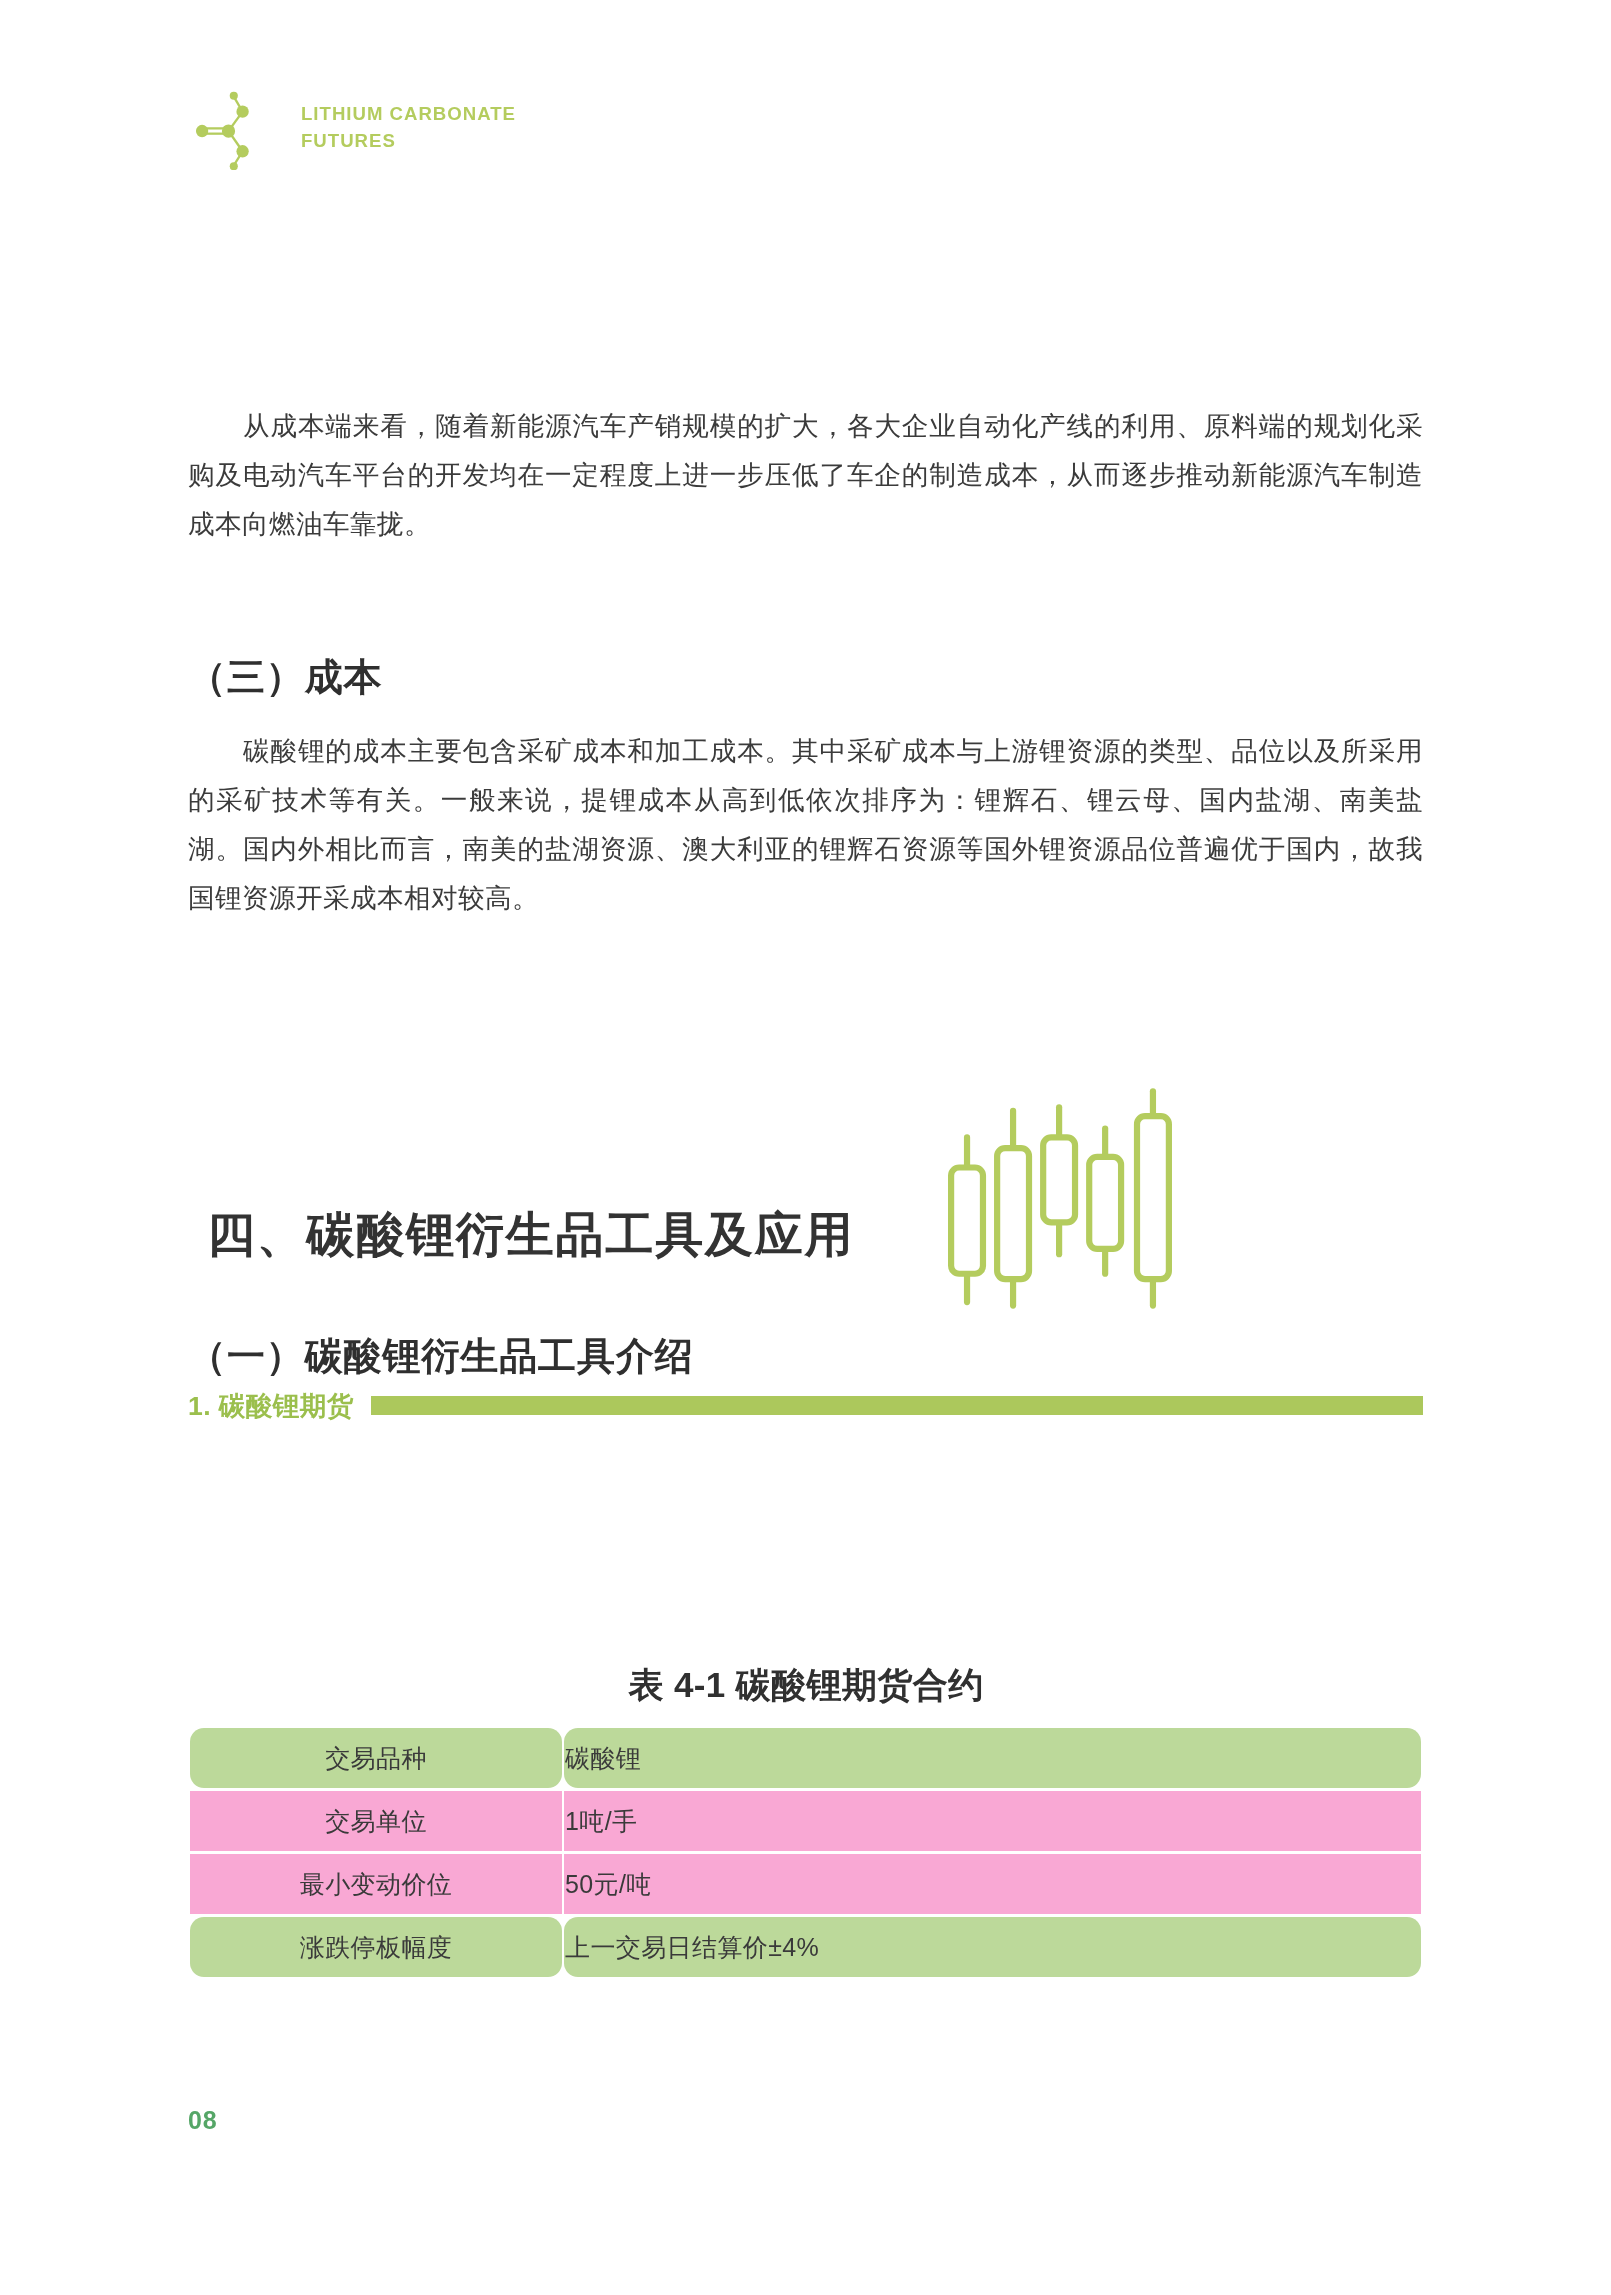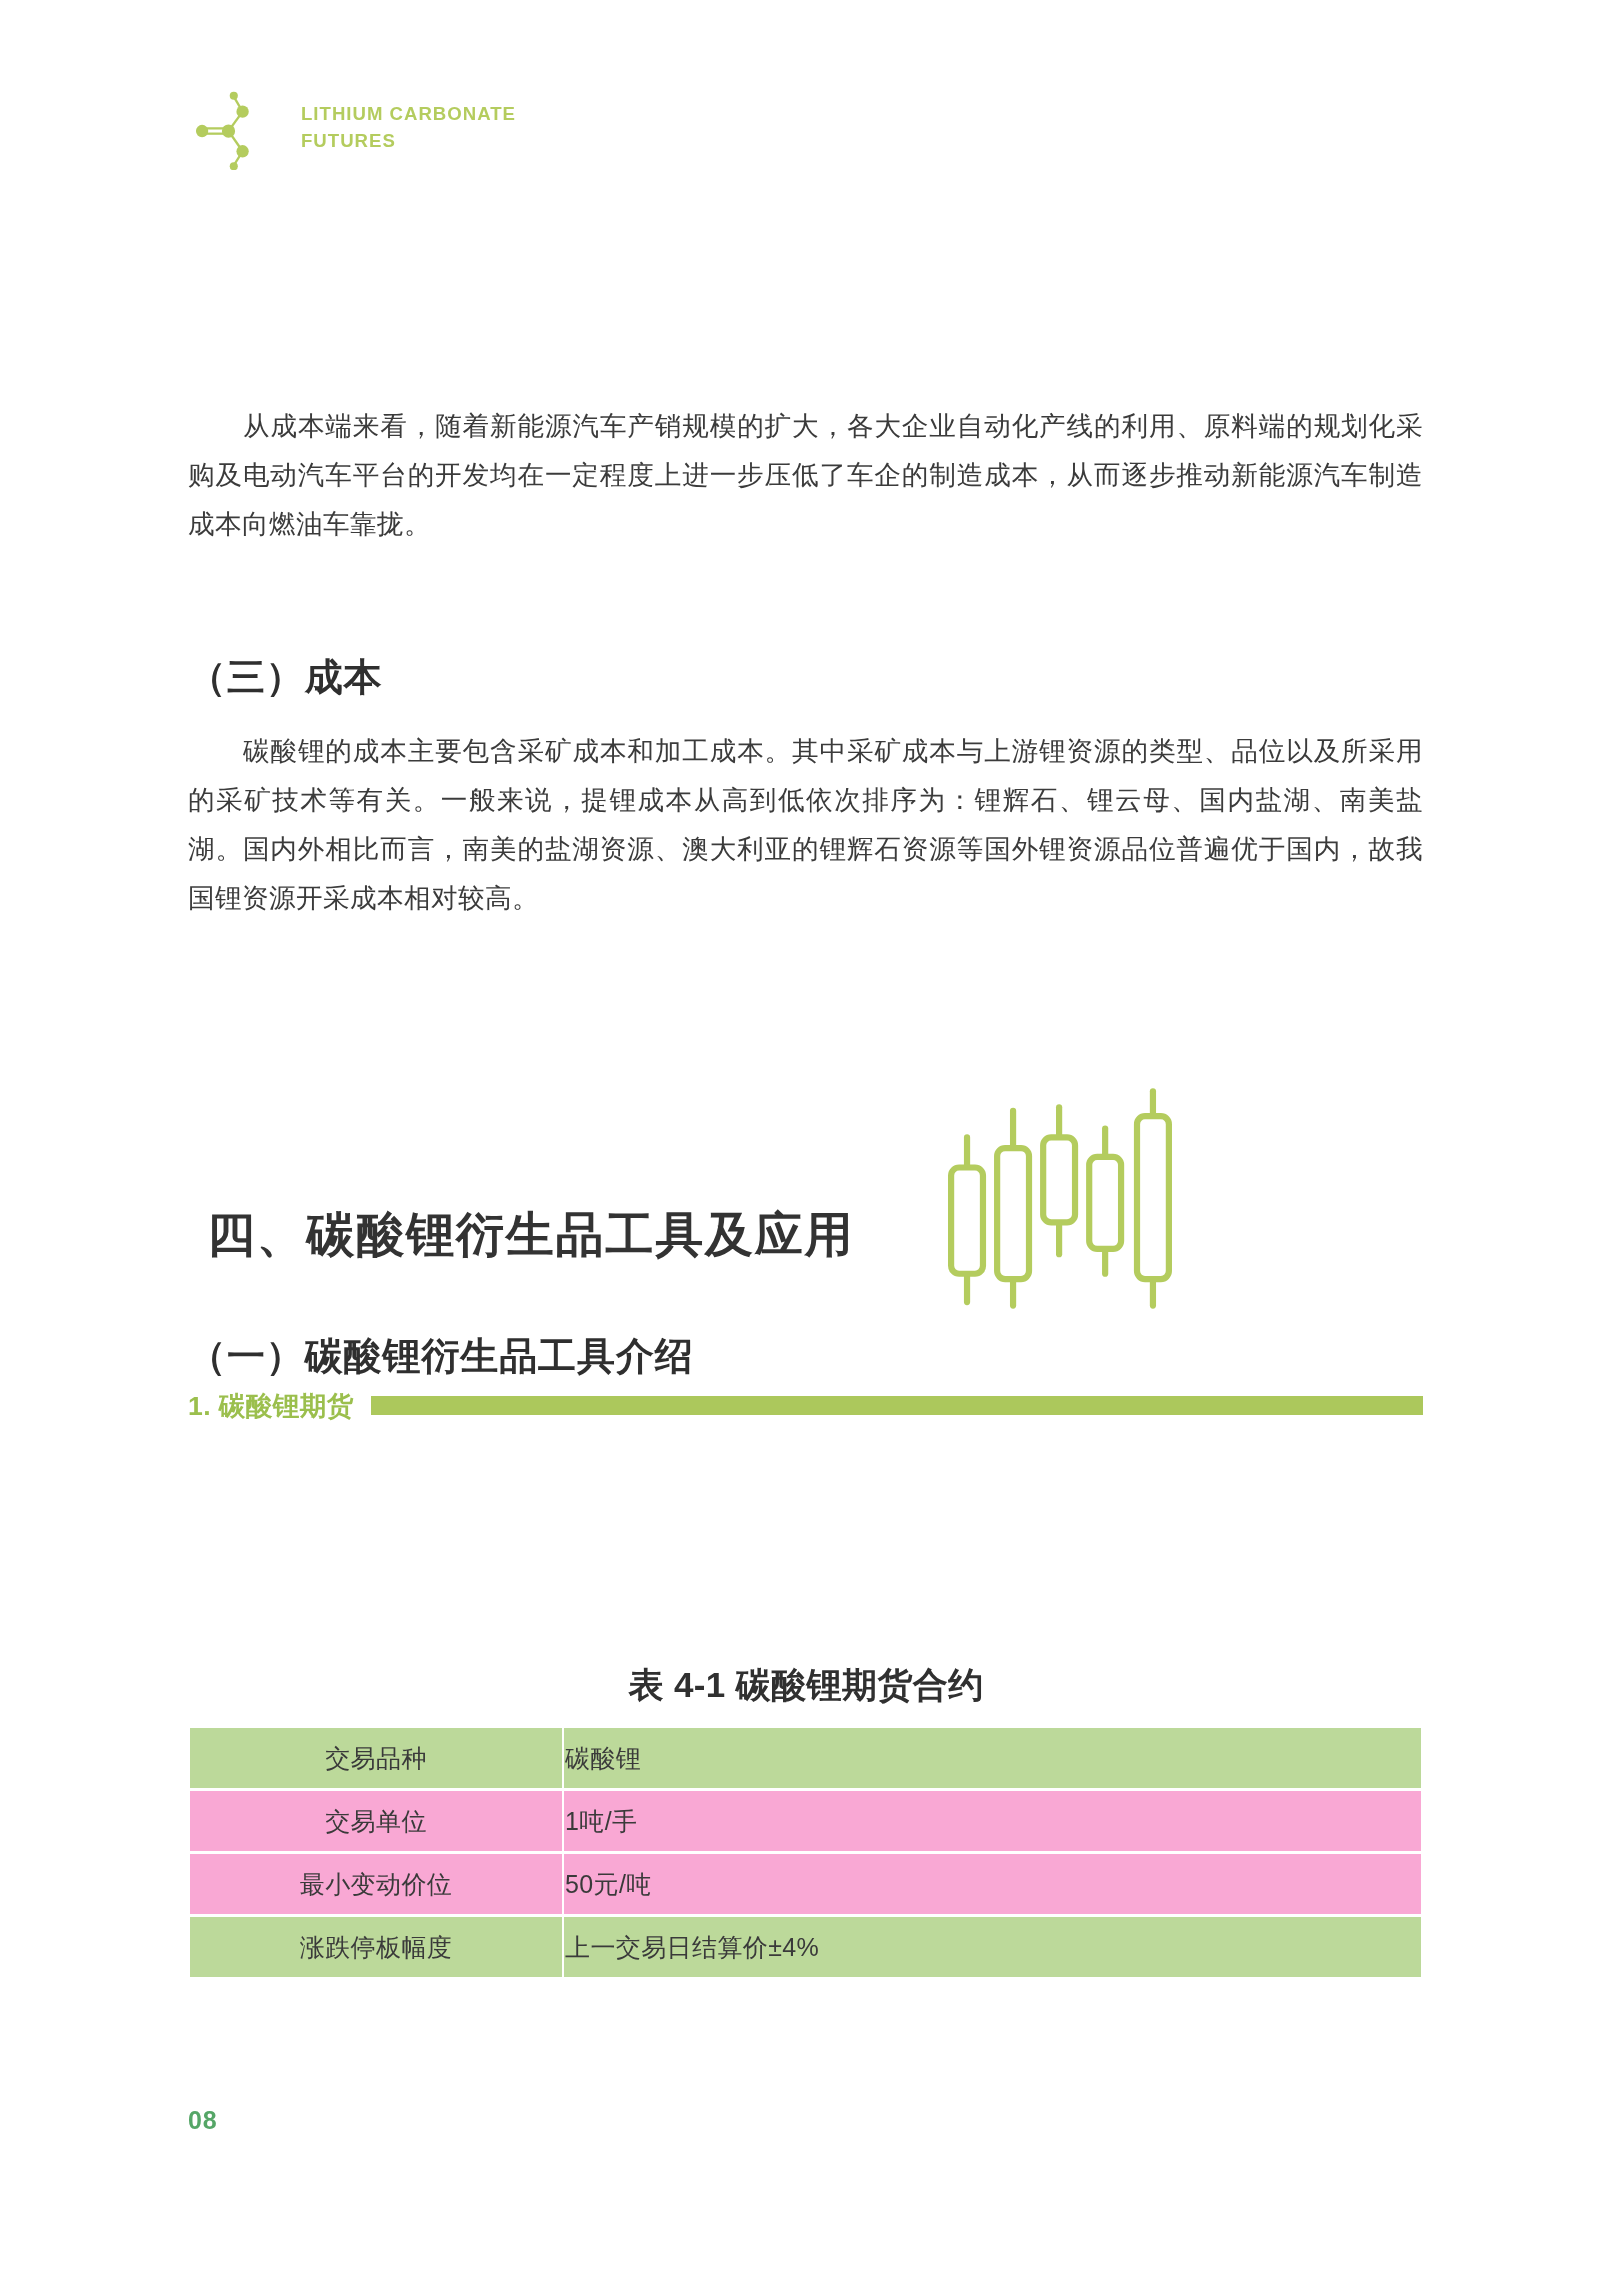--- a/index.html
+++ b/index.html
@@ -140,21 +140,21 @@
     letter-spacing: 0.4px;
     vertical-align: middle;
   }
   .spec-table td.k {
     width: 370px;
     text-align: center;
   }
   .spec-table td.v {
     text-align: left;
   }
-  .spec-table tr.odd td { background: #bcd99a; }
+  .spec-table tr.odd td { background: #bcd99a; border-radius: 14px; }
   .spec-table tr.even td { background: #f9a8d4; }
 
   
   .page-number {
     position: absolute;
     left: 188px;
     top: 2106px;
     font-size: 25px;
     font-weight: bold;
     color: #55a667;

